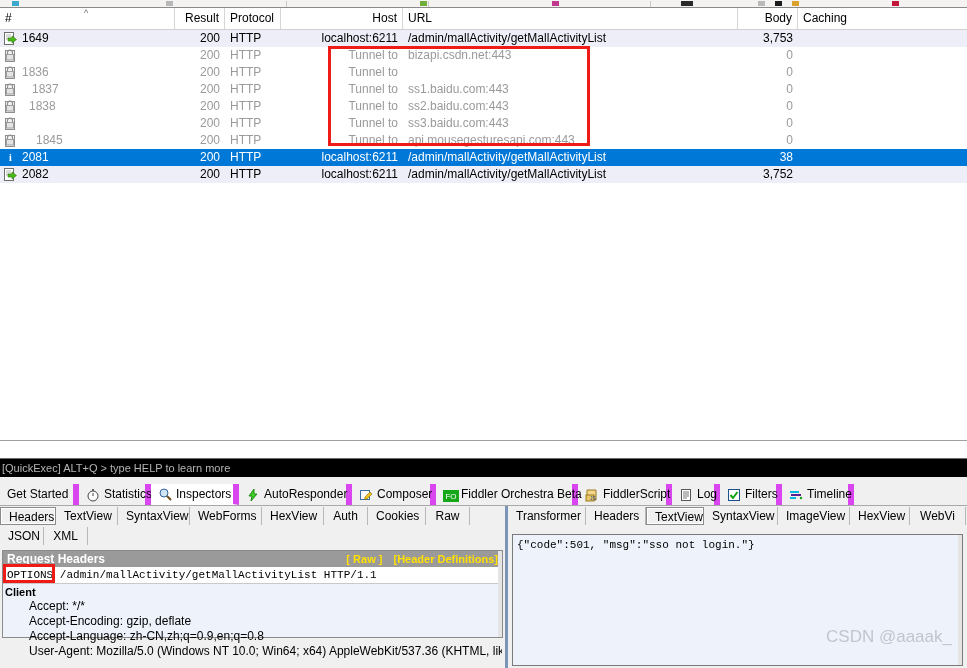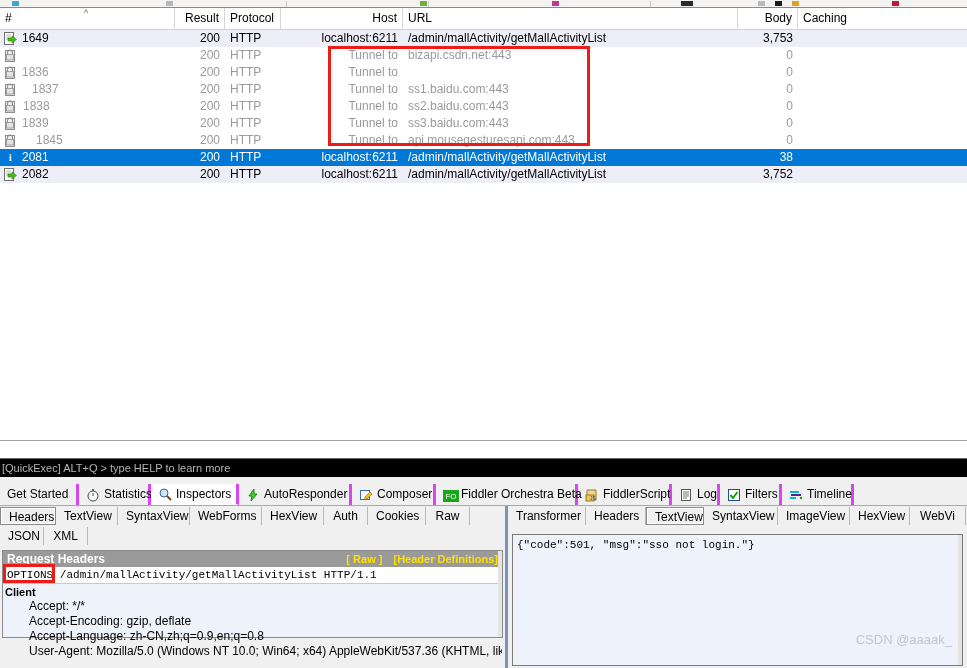--- a/index.html
+++ b/index.html
@@ -56,21 +56,21 @@
     background:#ffffff;border-top:1px solid #a0a0a0;border-bottom:2px solid #6b6b6b;}
   .quickexec{position:absolute;left:0;top:459px;width:967px;height:18px;
     background:#000000;color:#b4b4b4;font-size:11px;line-height:18px;
     padding-left:2px;box-sizing:border-box;white-space:nowrap;overflow:hidden;}
 
   
   .maintabs{position:absolute;left:0;top:484px;width:967px;height:21px;
     background:#f0f0f0;border-bottom:1px solid #a8a8a8;}
   .mtab{position:absolute;top:0;height:21px;line-height:21px;font-size:12px;
     padding:0 7px;box-sizing:border-box;white-space:nowrap;
-    border-right:3px solid #d946ef;display:flex;align-items:center;gap:4px;}
+    border-right:6px solid #d946ef;display:flex;align-items:center;gap:4px;}
   .mtab.active{background:#ffffff;border-bottom:1px solid #ffffff;}
   .mtab .glyph{display:inline-block;width:14px;height:14px;position:relative;
     flex:0 0 14px;}
 
   
   .insp-left{position:absolute;left:0;top:506px;width:505px;height:162px;
     background:#f0f0f0;}
   .insp-right{position:absolute;left:505px;top:506px;width:462px;height:162px;
     background:#f0f0f0;border-left:3px solid #7a95b8;box-sizing:border-box;}
 
@@ -100,21 +100,21 @@
 
   .options-box{position:absolute;left:3px;top:564px;width:52px;height:19px;
     border:3px solid #ee1b16;box-sizing:border-box;pointer-events:none;}
 
   
   .resp-panel{position:absolute;left:512px;top:534px;width:451px;height:132px;
     background:#eef3fb;border:1px solid #7a7a7a;box-sizing:border-box;}
   .resp-text{font-family:"Liberation Mono","DejaVu Sans Mono",monospace;
     font-size:11px;color:#000;padding:4px 0 0 4px;white-space:pre;}
   .watermark{position:absolute;right:10px;bottom:18px;color:#c0c6cf;
-    font-size:13px;white-space:nowrap;}
+    font-size:17px;white-space:nowrap;}
 
   .scroll-v{position:absolute;right:0;top:0;width:4px;height:100%;background:#e4e4e4;}
 </style>
 </head>
 <body>
 
 <div id="app">
 
   <div class="toolbar-sliver">
     <div class="tb-sep" style="left:286px"></div>
@@ -200,35 +200,34 @@
           <div class="cell" style="left: 403px; width: 335px;">ss1.baidu.com:443</div>
           <div class="cell r" style="left: 738px; width: 60px;">0</div>
           <div class="cell" style="left: 798px; width: 169px;"></div>
         </div>
         <div class="srow tunnel">
           <span class="ricon"><svg width="13" height="13" viewBox="0 0 13 13">
               <rect x="1.5" y="1.5" width="9" height="11" fill="#f2f2f2" stroke="#8e8e8e"></rect>
               <path d="M3.5 5.2V3.6a2.5 2.5 0 0 1 5 0v1.6" fill="none" stroke="#8e8e8e" stroke-width="1.1"></path>
               <rect x="2.5" y="5.5" width="7" height="5.5" fill="#e3e3e3" stroke="#8e8e8e" stroke-width="0.8"></rect>
             </svg></span>
-          <div class="cell" style="left: 1px; width: 175px; padding-left: 22px;">1838</div>
+          <div class="cell" style="left: 7px; width: 175px; padding-left: 22px;">1838</div>
           <div class="cell r" style="left: 175px; width: 50px;">200</div>
           <div class="cell" style="left: 225px; width: 56px;">HTTP</div>
           <div class="cell r" style="left: 281px; width: 122px;">Tunnel to</div>
           <div class="cell" style="left: 403px; width: 335px;">ss2.baidu.com:443</div>
           <div class="cell r" style="left: 738px; width: 60px;">0</div>
           <div class="cell" style="left: 798px; width: 169px;"></div>
         </div>
         <div class="srow tunnel">
           <span class="ricon"><svg width="13" height="13" viewBox="0 0 13 13">
               <rect x="1.5" y="1.5" width="9" height="11" fill="#f2f2f2" stroke="#8e8e8e"></rect>
               <path d="M3.5 5.2V3.6a2.5 2.5 0 0 1 5 0v1.6" fill="none" stroke="#8e8e8e" stroke-width="1.1"></path>
               <rect x="2.5" y="5.5" width="7" height="5.5" fill="#e3e3e3" stroke="#8e8e8e" stroke-width="0.8"></rect>
             </svg></span>
-          <div class="cell" style="left: 0px; width: 175px; padding-left: 22px;">1839</div>
           <div class="cell r" style="left: 175px; width: 50px;">200</div>
           <div class="cell" style="left: 225px; width: 56px;">HTTP</div>
           <div class="cell r" style="left: 281px; width: 122px;">Tunnel to</div>
           <div class="cell" style="left: 403px; width: 335px;">ss3.baidu.com:443</div>
           <div class="cell r" style="left: 738px; width: 60px;">0</div>
           <div class="cell" style="left: 798px; width: 169px;"></div>
         </div>
         <div class="srow tunnel">
           <span class="ricon"><svg width="13" height="13" viewBox="0 0 13 13">
               <rect x="1.5" y="1.5" width="9" height="11" fill="#f2f2f2" stroke="#8e8e8e"></rect>

